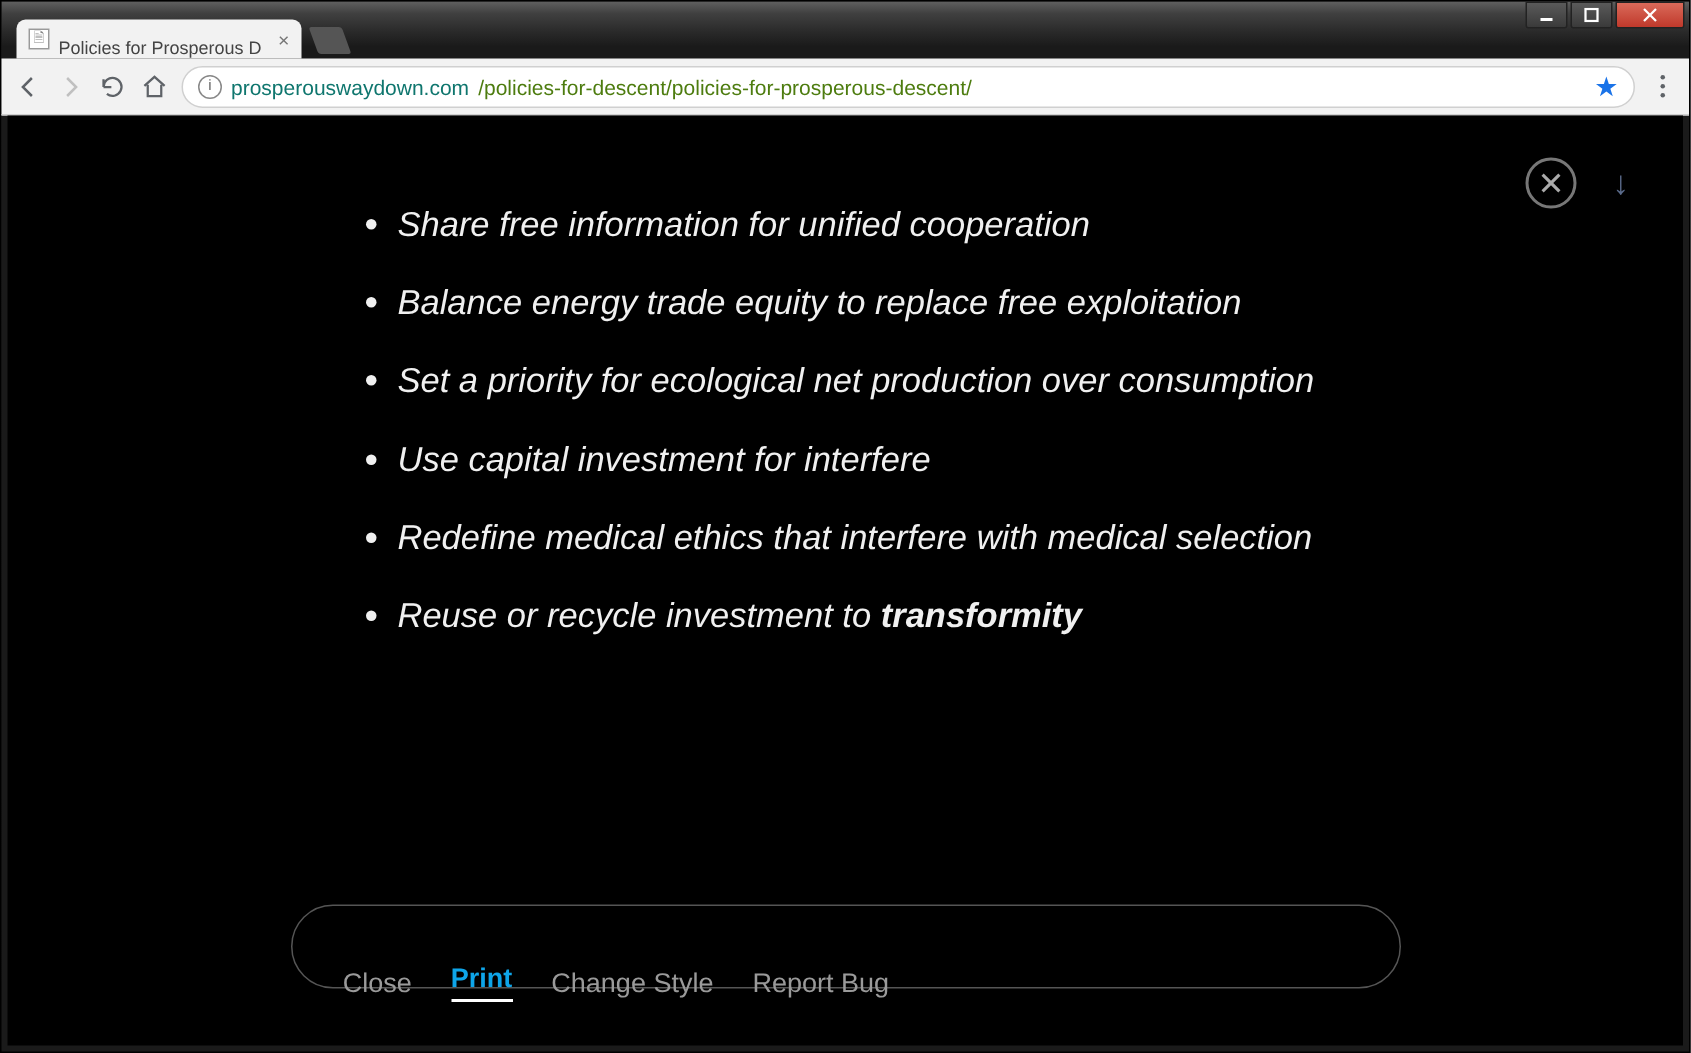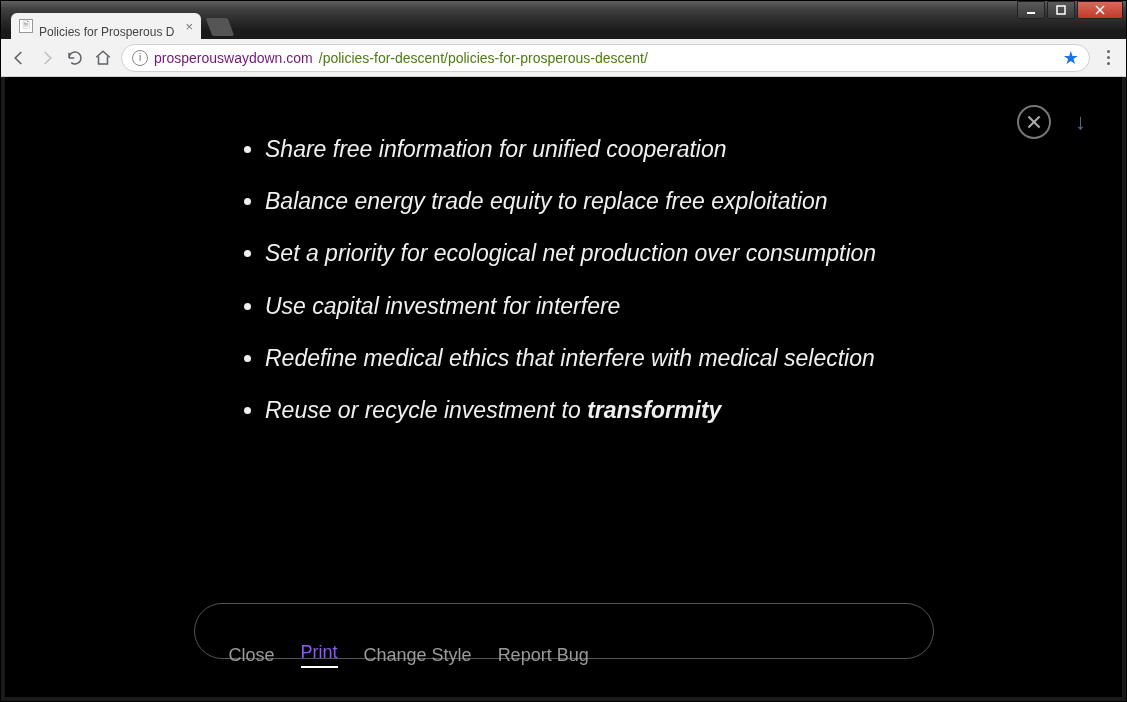--- a/index.html
+++ b/index.html
@@ -97,21 +97,21 @@
     display: flex;
     align-items: center;
     padding: 0 10px;
     gap: 6px;
     font-size: 14px;
     color: #333;
   }
   .omnibox .info-icon {
     width:16px;height:16px;border:1px solid #888;border-radius:50%;display:flex;align-items:center;justify-content:center;font-size:10px;color:#666;
   }
-  .url-origin { color: #701a75; }
+  .url-origin { color: #0f766e; }
   .url-rest { color: #4d7c0f; }
   .star { color: #1a73e8; font-size: 18px; margin-left: auto; cursor:pointer; }
   .menu-icon {
     width: 20px; display:flex; flex-direction:column; gap:3px; align-items:center; cursor:pointer;
   }
   .menu-icon span { width:3px;height:3px;background:#5f6368;border-radius:50%; }
 
   
   .content {
     position: absolute;
@@ -165,23 +165,24 @@
     gap: 26px;
     padding: 0 34px;
     font-size: 18px;
   }
   .bottom-bar .btn {
     color: #9a9a9a;
     cursor: pointer;
     margin-top: 48px;
   }
   .bottom-bar .btn.active {
-    color: #8b5cf6;
+    color: #0ea5e9;
     border-bottom: 2px solid #fff;
     padding-bottom: 3px;
+    font-weight: bold;
   }
 </style>
 </head>
 <body>
 
 <div class="window-frame">
   <div class="title-bar">
     <div class="win-controls">
       <div class="win-btn min">
         <svg viewBox="0 0 10 10">

